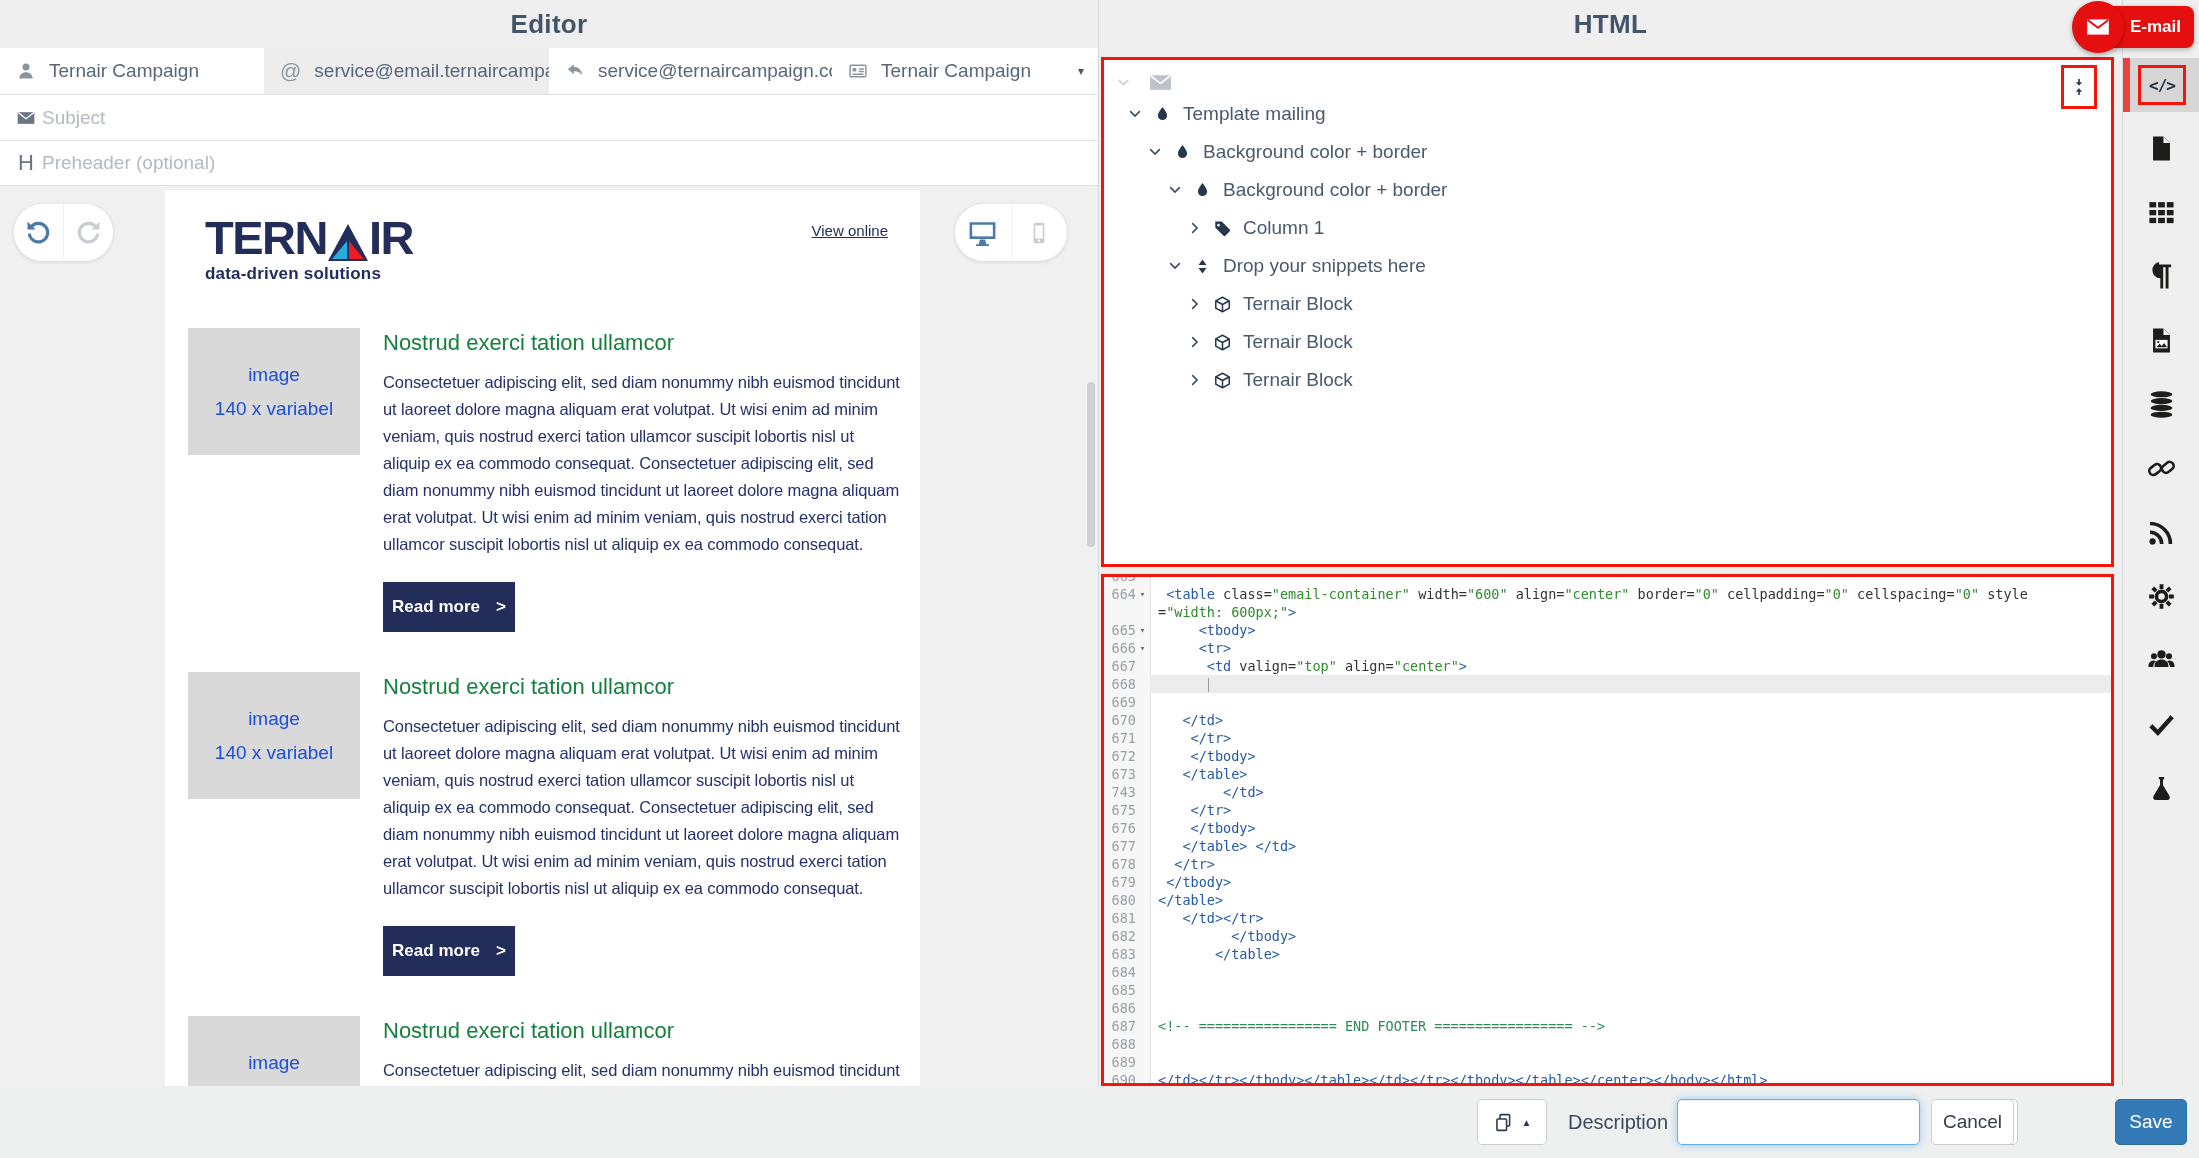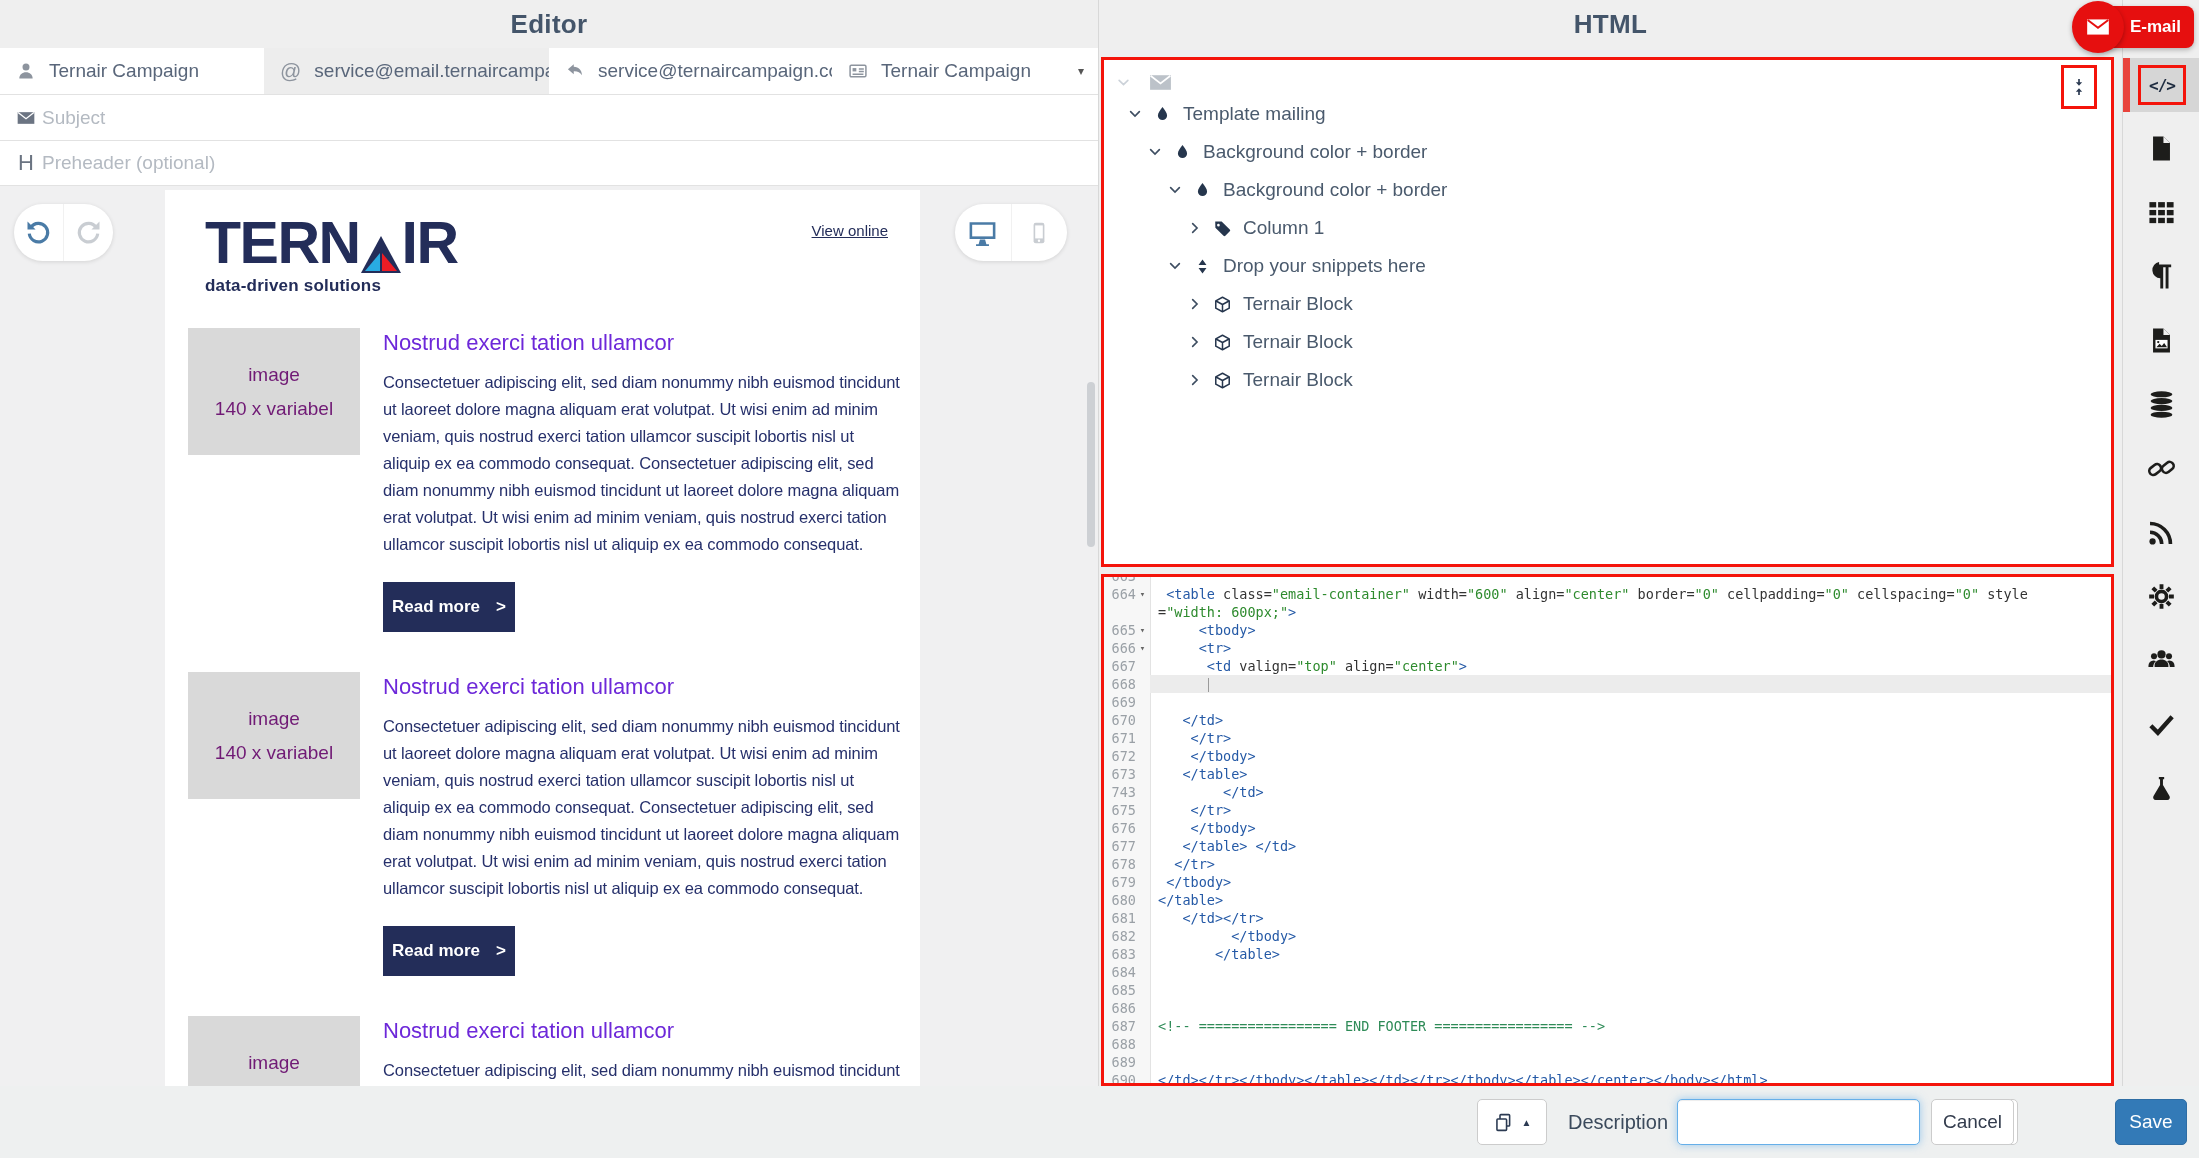--- a/index.html
+++ b/index.html
@@ -40,31 +40,31 @@
   #undo-pill{left:14px;top:18px;width:99px;}
   #device-pill{left:955px;top:18px;width:112px;}
   .pill-btn{flex:1;display:flex;align-items:center;justify-content:center;cursor:pointer;}
   .pill-btn+.pill-btn{border-left:1px solid #f1f1f1;}
   .pill-btn .ic{width:27px;height:27px;}
   .on{color:#4a7ba6;} .off{color:#c9cdd2;}
   #redo-btn .ic{transform:scaleX(-1);}
 
   #email-panel{position:absolute;left:165px;top:4px;width:755px;height:896px;background:#fff;overflow:hidden;}
   #logo{position:absolute;left:40px;top:24px;color:#232d59;}
-  .logo-word{display:flex;align-items:flex-end;font-weight:bold;font-size:59px;line-height:1;letter-spacing:-1.5px;}
+  .logo-word{display:flex;align-items:flex-end;font-weight:bold;font-size:47px;line-height:1;letter-spacing:-1.5px;}
   .logo-a{width:40px;height:37px;margin:0 1px;}
   .logo-tagline{font-weight:bold;font-size:17px;margin-top:3px;letter-spacing:.2px;}
   #view-online{position:absolute;right:32px;top:32px;font-size:15px;color:#232d59;
     text-decoration:underline;cursor:pointer;}
   #blocks{position:absolute;left:23px;top:138px;width:715px;display:flex;flex-direction:column;gap:40px;}
   .blk{display:flex;gap:23px;}
   .img-ph{width:172px;height:127px;background:#d9d9d9;flex:0 0 auto;display:flex;flex-direction:column;
-    align-items:center;justify-content:center;gap:12px;font-size:19px;color:#701a75;}
+    align-items:center;justify-content:center;gap:12px;font-size:19px;color:#1d4ed8;}
   .blk-text{width:517px;}
-  .blk-h{font-size:22px;color:#6d28d9;margin:2px 0 13px;font-weight:normal;}
+  .blk-h{font-size:22px;color:#15803d;margin:2px 0 13px;font-weight:normal;}
   .blk-p{font-size:16.5px;line-height:27px;color:#26306b;letter-spacing:-.1px;}
   .blk-cta{margin-top:24px;width:132px;height:50px;background:#232d59;color:#fff;border:none;
     font-weight:bold;font-size:17px;display:flex;align-items:center;justify-content:center;gap:16px;cursor:pointer;}
   #editor-scrollbar{position:absolute;left:1087px;top:196px;width:8px;height:165px;background:#cdd0d4;border-radius:4px;}
 
   
   #html-pane{position:absolute;left:1098px;top:0;width:1024px;height:1086px;border-left:1px solid #d8d8d8;}
   .redbox{position:absolute;left:2px;width:1013px;background:#fff;border:3px solid #f4140b;}
   #tree-box{top:57px;height:510px;}
   #tree-head{display:flex;align-items:center;gap:17px;padding:10px 0 0 12px;}

